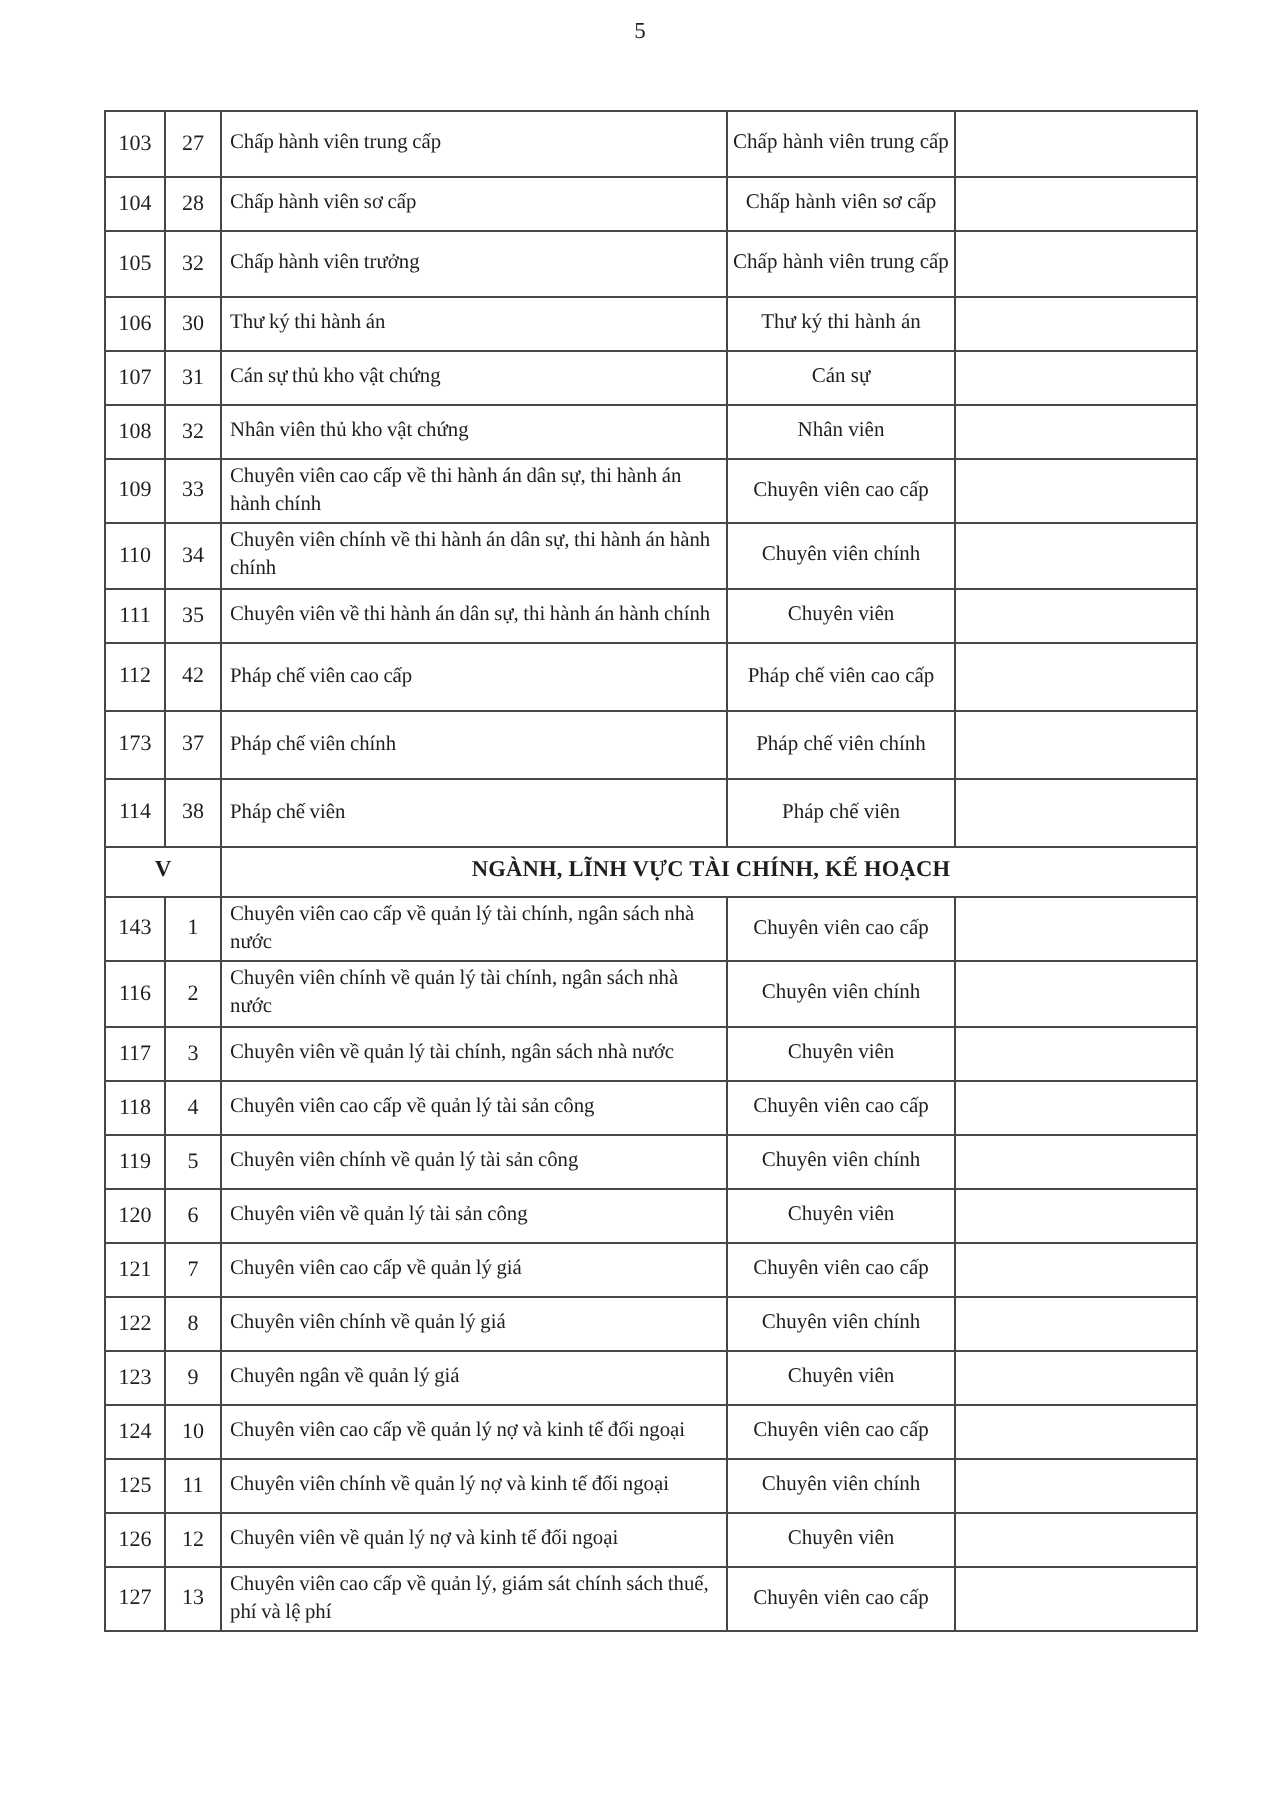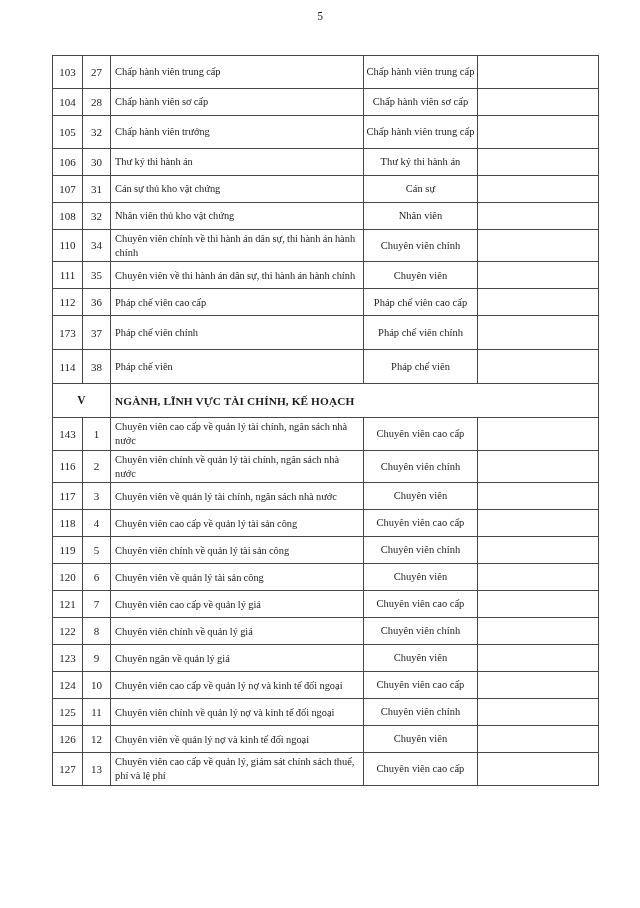--- a/index.html
+++ b/index.html
@@ -71,21 +71,21 @@
   tbody tr:nth-child(10),
   tbody tr:nth-child(11),
   tbody tr:nth-child(12) { height: 34px; }
   tbody tr:nth-child(13) { height: 25px; }
   td.sec-numeral {
     text-align: center;
     font-weight: bold;
     font-size: 11.5px;
   }
   td.sec-title {
-    text-align: left;
+    text-align: center;
     font-weight: bold;
     font-size: 11.3px;
     padding: 2px 2px 2px 4px;
     letter-spacing: 0.1px;
   }
 </style>
 </head>
 <body>
 
 <div class="page">
@@ -141,40 +141,47 @@
   </tr>
 
   <tr>
     <td class="stt">108</td>
     <td class="no">32</td>
     <td class="name">Nhân viên thủ kho vật chứng</td>
     <td class="eq">Nhân viên</td>
     <td class="note"></td>
   </tr>
 
+  <tr>
+    <td class="stt">109</td>
+    <td class="no">33</td>
+    <td class="name">Chuyên viên cao cấp về thi hành án dân sự, thi hành án hành chính</td>
+    <td class="eq">Chuyên viên cao cấp</td>
+    <td class="note"></td>
+  </tr>
 
   <tr>
     <td class="stt">110</td>
     <td class="no">34</td>
     <td class="name">Chuyên viên chính về thi hành án dân sự, thi hành án hành chính</td>
     <td class="eq">Chuyên viên chính</td>
     <td class="note"></td>
   </tr>
 
   <tr>
     <td class="stt">111</td>
     <td class="no">35</td>
     <td class="name">Chuyên viên về thi hành án dân sự, thi hành án hành chính</td>
     <td class="eq">Chuyên viên</td>
     <td class="note"></td>
   </tr>
 
   <tr>
     <td class="stt">112</td>
-    <td class="no">36</td>
+    <td class="no">42</td>
     <td class="name">Pháp chế viên cao cấp</td>
     <td class="eq">Pháp chế viên cao cấp</td>
     <td class="note"></td>
   </tr>
 
   <tr>
     <td class="stt">173</td>
     <td class="no">37</td>
     <td class="name">Pháp chế viên chính</td>
     <td class="eq">Pháp chế viên chính</td>

